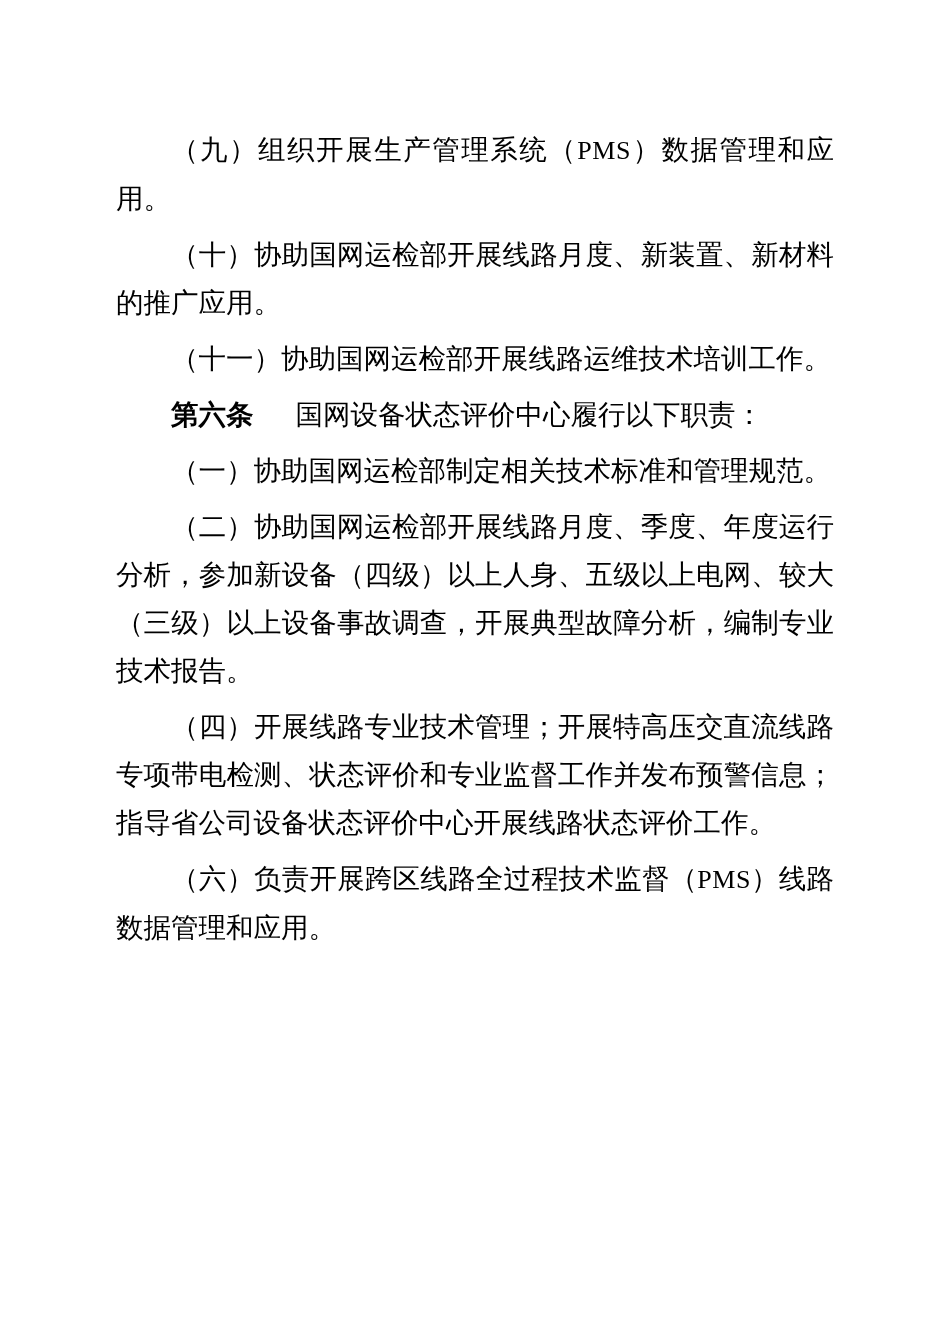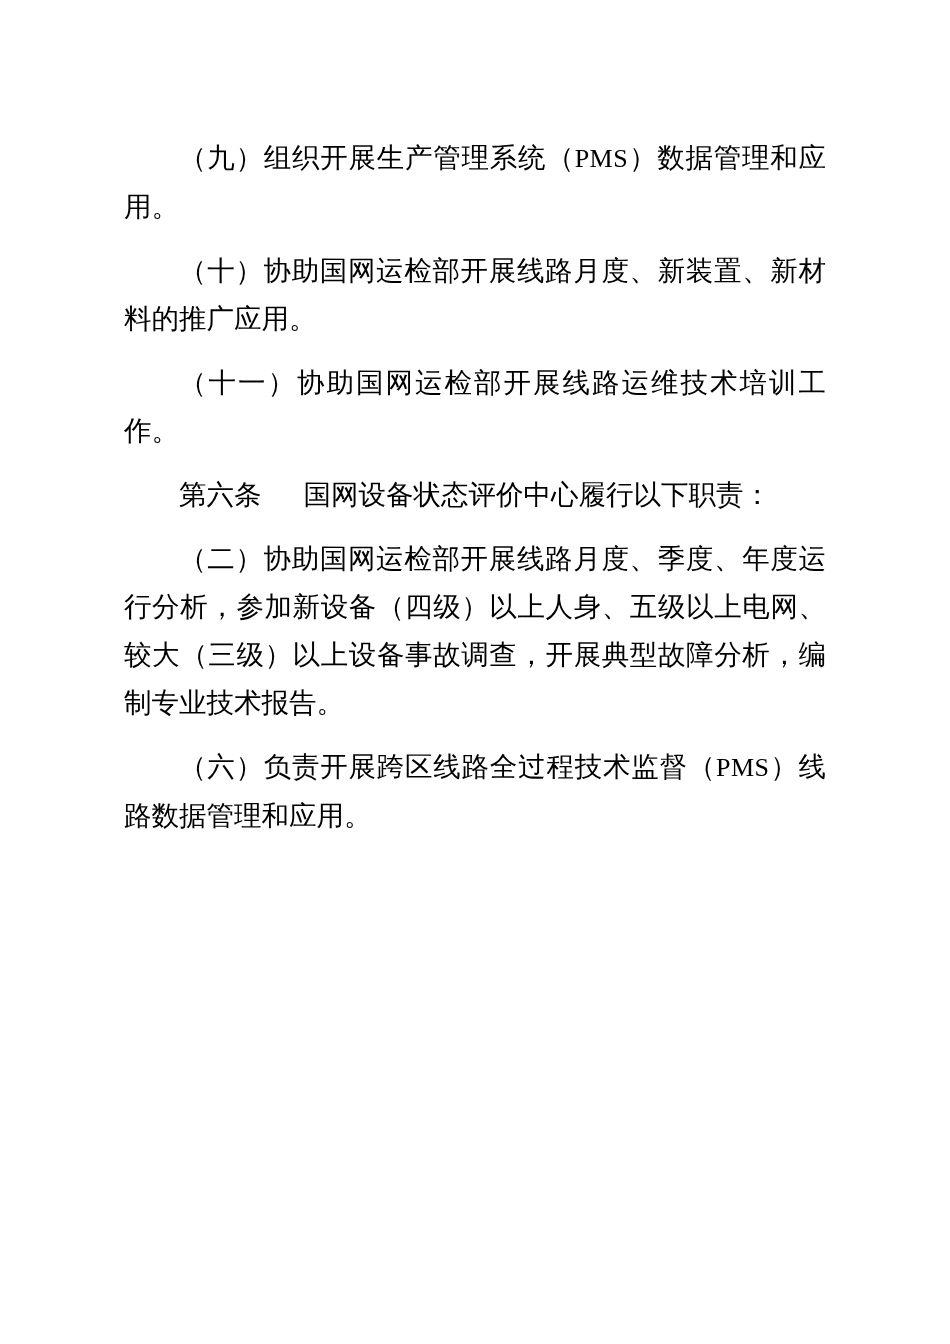--- a/index.html
+++ b/index.html
@@ -22,28 +22,28 @@
     width: 734px;
   }
   .para {
     font-family: "Liberation Sans", "DejaVu Sans", sans-serif;
     font-size: 27.5px;
     line-height: 48px;
     color: #000000;
     text-align: justify;
     text-justify: inter-ideograph;
     letter-spacing: 0px;
-    margin: 16px;
+    margin: 8px;
     padding: 0;
     text-indent: 55px;
     word-break: break-all;
     white-space: normal;
   }
   .clause-label {
-    font-weight: normal;
+    font-weight: bold;
   }
   .clause-gap {
     display: inline-block;
     width: 42px;
   }
   .latin {
     font-family: "Liberation Serif", "DejaVu Serif", serif;
     font-size: 26px;
     letter-spacing: 0.5px;
   }
@@ -55,24 +55,26 @@
   <div class="doc-body">
 
     <p class="para"><span>（九）组织开展生产管理系统（</span><span class="latin">PMS</span><span>）数据管理和应用。</span></p>
 
     <p class="para">（十）协助国网运检部开展线路月度、新装置、新材料的推广应用。</p>
 
     <p class="para">（十一）协助国网运检部开展线路运维技术培训工作。</p>
 
     <p class="para"><span class="clause-label">第六条</span><span class="clause-gap"></span><span>国网设备状态评价中心履行以下职责：</span></p>
 
+    <p class="para">（一）协助国网运检部制定相关技术标准和管理规范。</p>
 
     <p class="para">（二）协助国网运检部开展线路月度、季度、年度运行分析，参加新设备（四级）以上人身、五级以上电网、较大（三级）以上设备事故调查，开展典型故障分析，编制专业技术报告。</p>
 
 
+    <p class="para">（四）开展线路专业技术管理；开展特高压交直流线路专项带电检测、状态评价和专业监督工作并发布预警信息；指导省公司设备状态评价中心开展线路状态评价工作。</p>
 
 
     <p class="para"><span>（六）负责开展跨区线路全过程技术监督（</span><span class="latin">PMS</span><span>）线路数据管理和应用。</span></p>
 
 
 
   </div>
 </div>
 
 </body></html>

